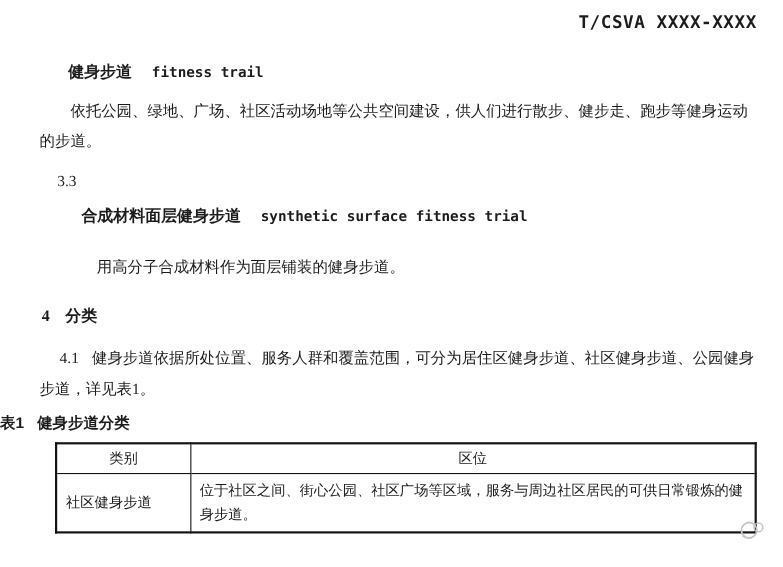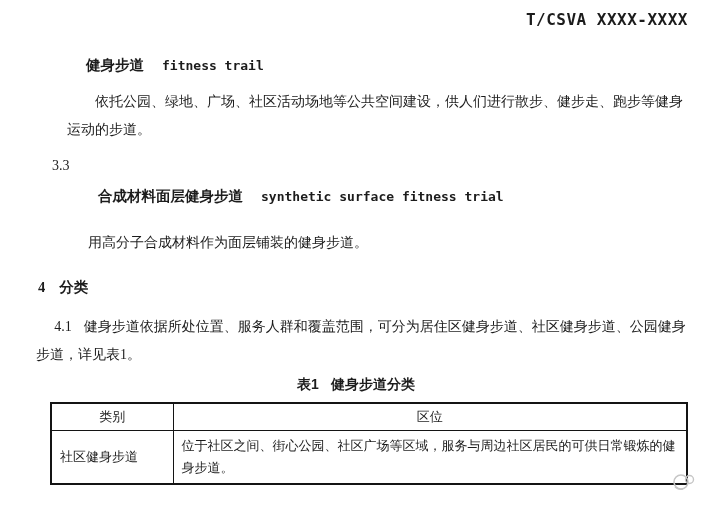--- a/index.html
+++ b/index.html
@@ -18,38 +18,37 @@
   }
   .doc-code{
     text-align:right;
     padding:10px 24px 0 0;
     font-family:"DejaVu Sans Mono","Liberation Mono",monospace;
     font-weight:bold;
     font-size:16px;
     letter-spacing:0.5px;
   }
   .term-heading{
-    padding-left:86px;
+    padding-left:62px;
     font-weight:bold;
     font-size:14.5px;
   }
   .term-heading .en{
     font-family:"DejaVu Sans Mono","Liberation Mono",monospace;
     font-size:13px;
     margin-left:18px;
     font-weight:bold;
   }
   #term1{margin-top:27px;}
   .body-par{
     padding:0 22px 0 36px;
     font-size:14px;
     line-height:2.0;
     text-indent:2em;
     margin-top:13px;
-    margin-left:31px;
   }
   .clause-num-line{
     padding-left:52px;
     font-size:14px;
     margin-top:14px;
   }
   #term2{margin-top:13px;margin-left:12px;}
   #def2{
     padding-left:88px;
     font-size:14px;
@@ -64,21 +63,21 @@
   .section-heading .sec-title{margin-left:14px;}
   .clause{
     padding:0 22px 0 36px;
     font-size:14px;
     line-height:2.0;
     text-indent:1.3em;
     margin-top:16px;
   }
   .clause .num{margin-right:12px;}
   .table-caption{
-    text-align:center;
+    text-align:left;
     font-weight:bold;
     font-size:14px;
     margin-top:7px;
     font-family:"Liberation Sans","DejaVu Sans",sans-serif;
   }
   .table-caption .cap-title{margin-left:12px;}
   table.tbl{
     margin:8px 0 0 50px;
     width:638px;
     border-collapse:collapse;

